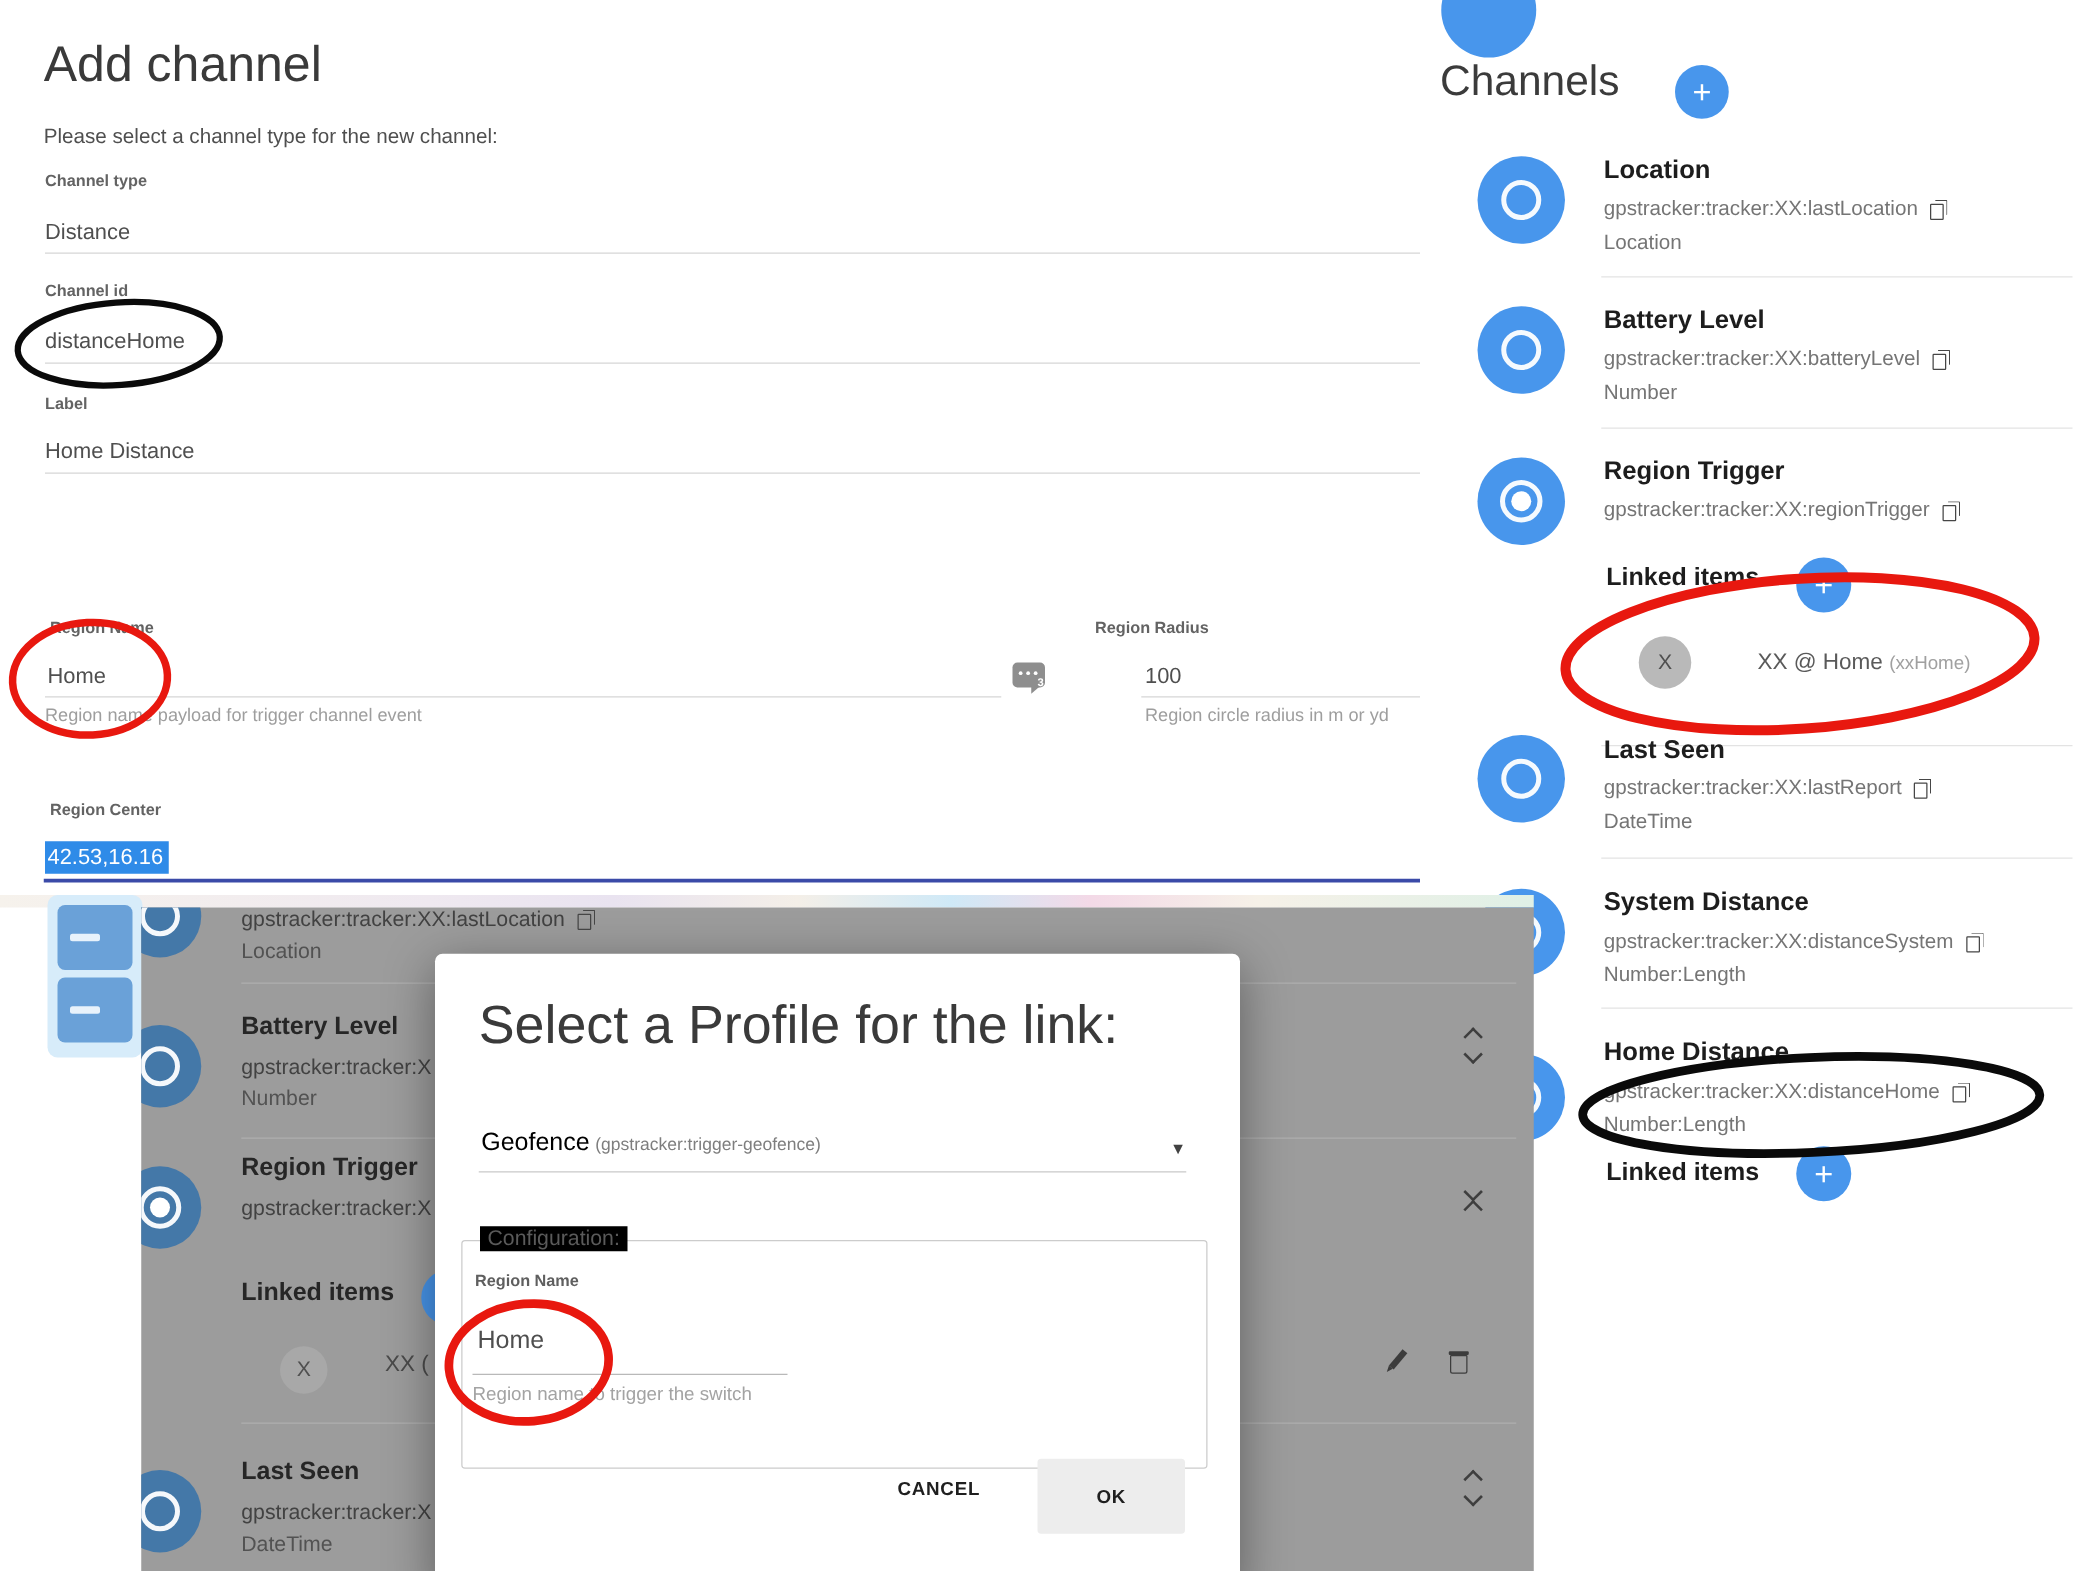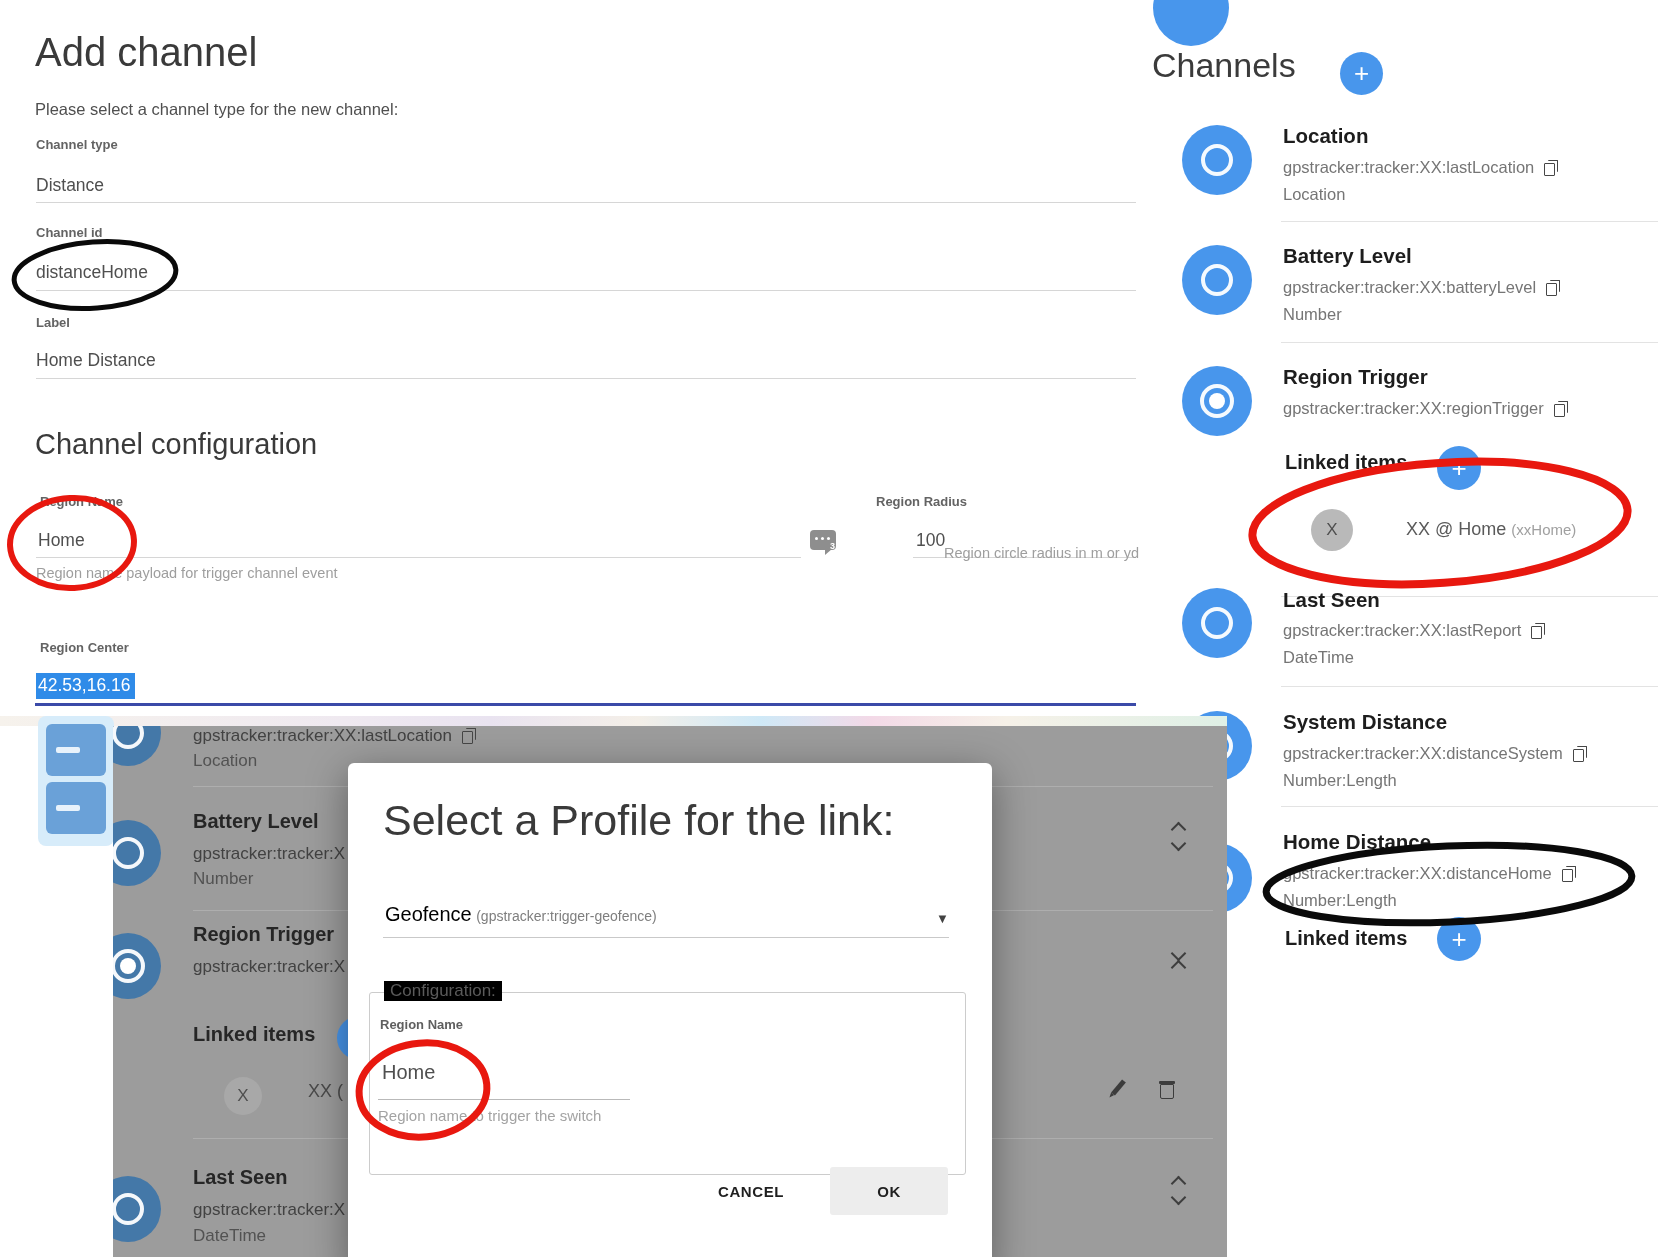--- a/index.html
+++ b/index.html
@@ -181,36 +181,35 @@
     <div class="abs uline" style="left:36px;top:202px;width:1100px;"></div>
 
     <div class="abs flabel" style="left:36px;top:225px;">Channel id</div>
     <div class="abs fval" style="left:36px;top:262px;">distanceHome</div>
     <div class="abs uline" style="left:36px;top:290px;width:1100px;"></div>
 
     <div class="abs flabel" style="left:36px;top:315px;">Label</div>
     <div class="abs fval" style="left:36px;top:350px;">Home Distance</div>
     <div class="abs uline" style="left:36px;top:378px;width:1100px;"></div>
 
-    <div class="abs h2" style="left:35px;top:428px;">Channel configuration</div>
 
     <div class="abs flabel" style="left:40px;top:494px;">Region Name</div>
     <div class="abs fval" style="left:38px;top:530px;">Home</div>
     <div class="abs uline" style="left:36px;top:557px;width:765px;"></div>
     <div class="abs sms" style="left:810px;top:530px;">
       <span class="dots"></span>
       <span class="tail"></span>
       <span class="badge">3</span>
     </div>
     <div class="abs helper" style="left:36px;top:565px;">Region name payload for trigger channel event</div>
 
     <div class="abs flabel" style="left:876px;top:494px;">Region Radius</div>
     <div class="abs fval" style="left:916px;top:530px;">100</div>
     <div class="abs uline" style="left:913px;top:557px;width:223px;"></div>
-    <div class="abs helper" style="left:916px;top:545px;margin-left:28px;">Region circle radius in m or yd</div>
+    <div class="abs helper" style="left:916px;top:565px;">Region circle radius in m or yd</div>
 
     <div class="abs flabel" style="left:40px;top:640px;">Region Center</div>
     <div class="abs" style="left:36px;top:673px;">
       <span class="sel">42.53,16.16</span>
     </div>
     <div class="abs focusline" style="left:35px;top:703px;width:1101px;"></div>
   </div>
 
   <div class="abs map-strip" style="left:0;top:716px;width:1227px;height:10px;"></div>
   <div class="abs map-ctrl" style="left:38px;top:716px;width:76px;height:130px;">
@@ -286,21 +285,21 @@
 
     <div class="abs fieldset" style="left:21px;top:229px;width:595px;height:181px;">
       <div class="abs legend" style="left:14px;top:-12px;">Configuration:</div>
       <div class="abs mflabel" style="left:10px;top:24px;">Region Name</div>
       <div class="abs mfval" style="left:12px;top:68px;">Home</div>
       <div class="abs uline" style="left:8px;top:106px;width:252px;background:#b9b9b9;"></div>
       <div class="abs mhelper" style="left:8px;top:114px;">Region name to trigger the switch</div>
     </div>
 
     <div class="abs btn-text" style="left:370px;top:420px;">CANCEL</div>
-    <div class="abs btn-ok" style="left:482px;top:404px;width:118px;height:48px;">
+    <div class="abs btn-ok" style="left:482px;top:404px;width:118px;height:60px;">
       <span class="btn-text">OK</span>
       </div>
   </div>
 
   <svg class="abs annot" width="1670" height="1257" viewBox="0 0 1670 1257" style="left:0;top:0;">
     <ellipse cx="95" cy="275" rx="81" ry="33" transform="rotate(-4 95 275)" fill="none" stroke="#0a0a0a" stroke-width="5"></ellipse>
     <ellipse cx="72" cy="543" rx="62" ry="45" transform="rotate(-3 72 543)" fill="none" stroke="#e8180f" stroke-width="6"></ellipse>
     <ellipse cx="1440" cy="523" rx="188" ry="60" transform="rotate(-4 1440 523)" fill="none" stroke="#e8180f" stroke-width="8"></ellipse>
     <ellipse cx="1449" cy="884" rx="183" ry="38" transform="rotate(-2.5 1449 884)" fill="none" stroke="#0a0a0a" stroke-width="7"></ellipse>
     <ellipse cx="423" cy="1090" rx="64" ry="47" transform="rotate(-5 423 1090)" fill="none" stroke="#e8180f" stroke-width="7"></ellipse>

